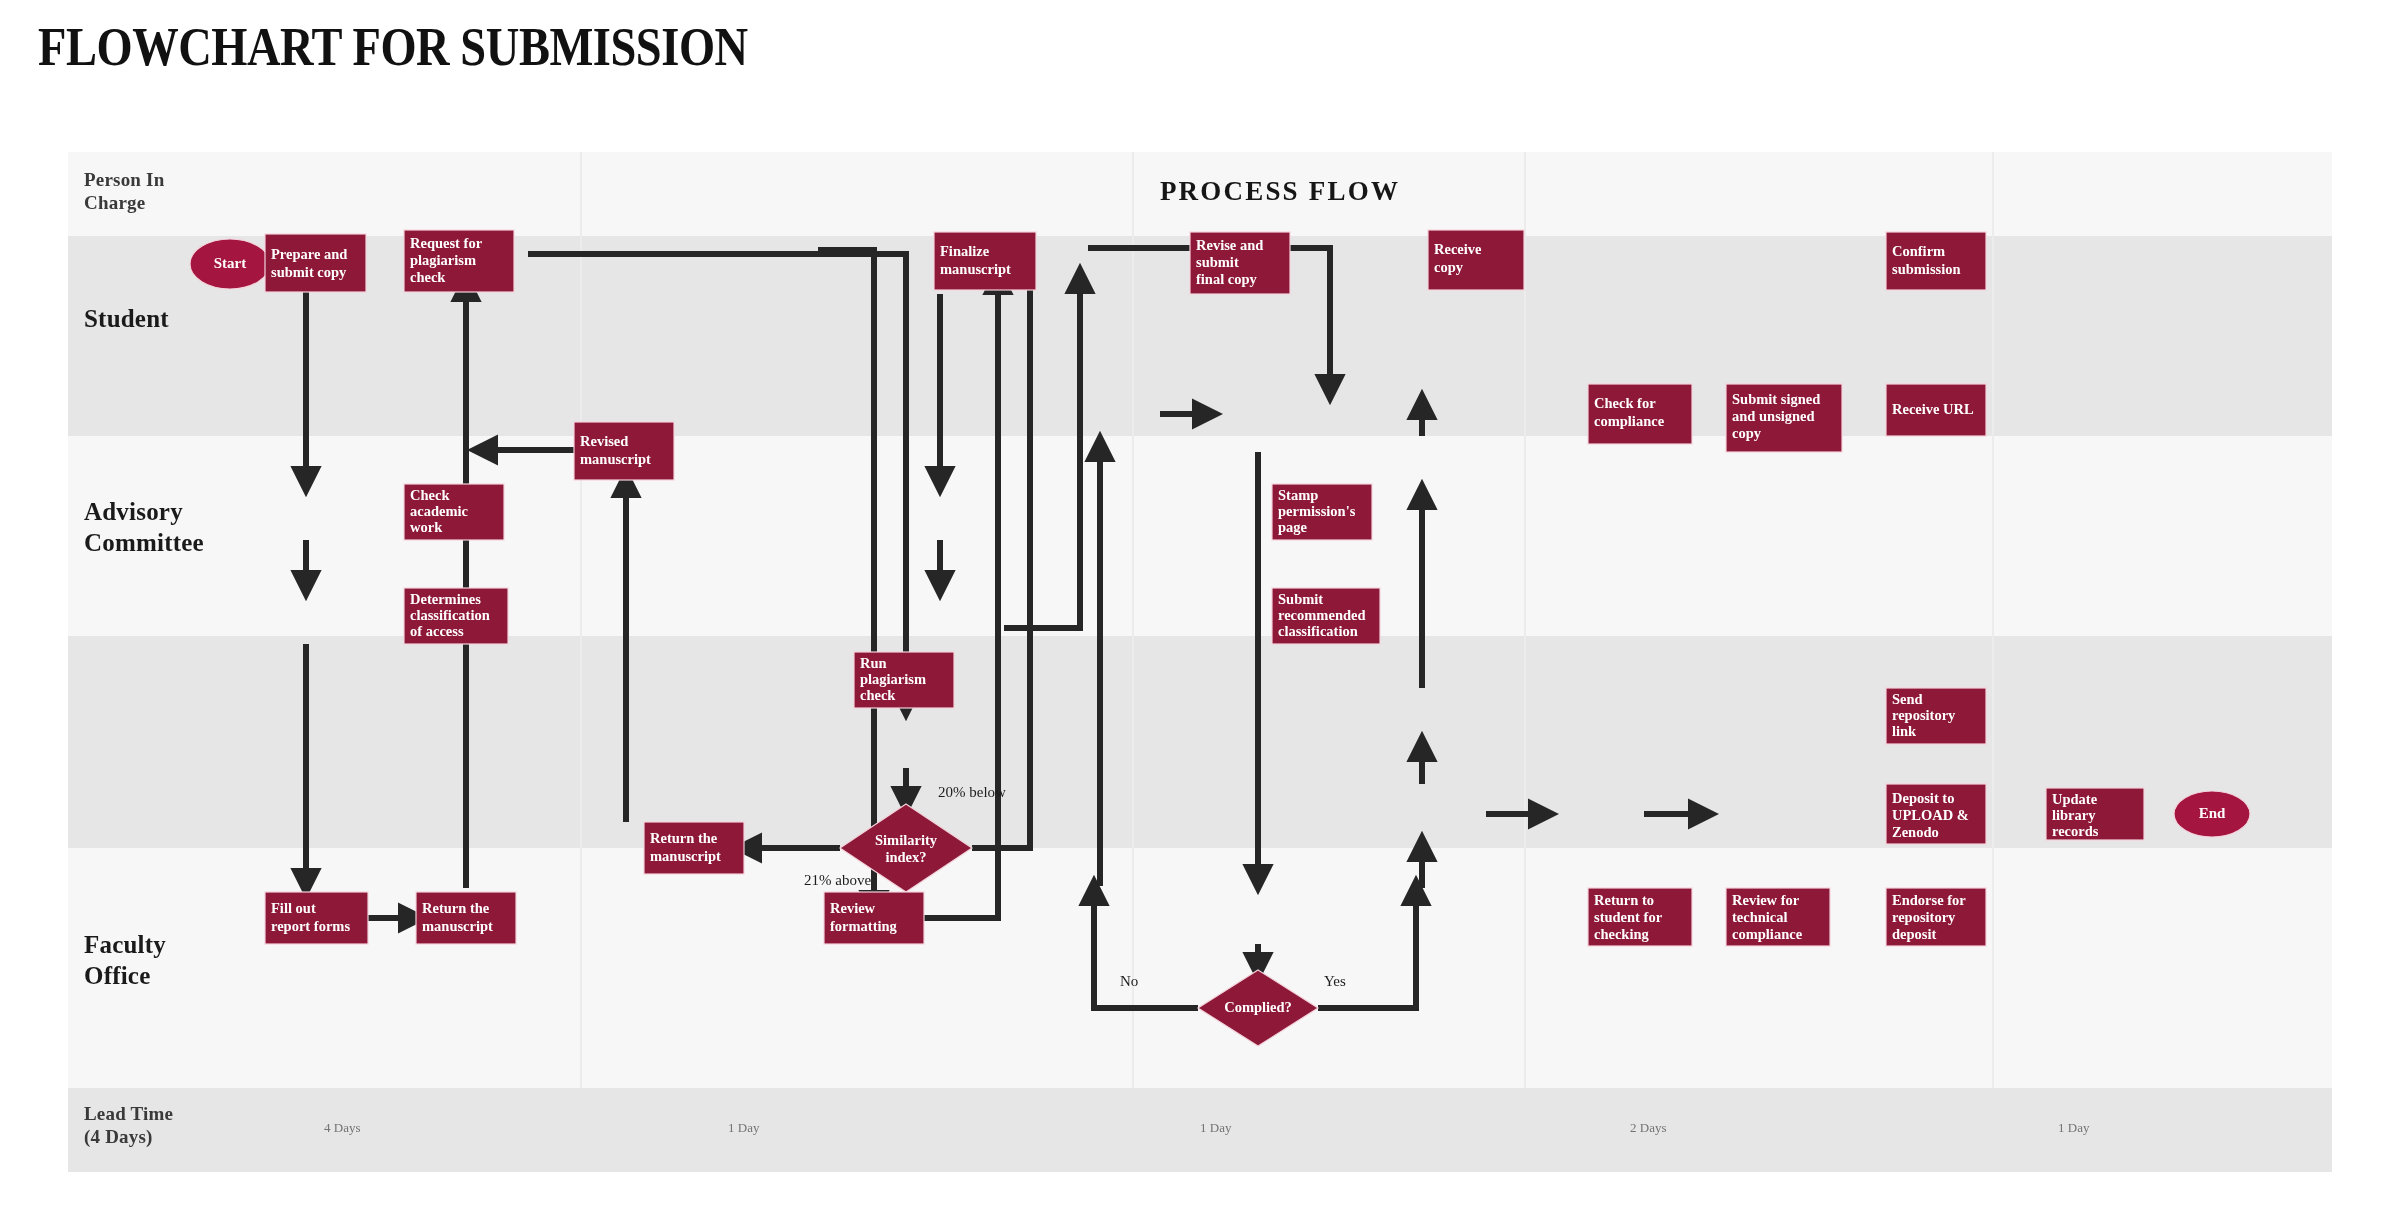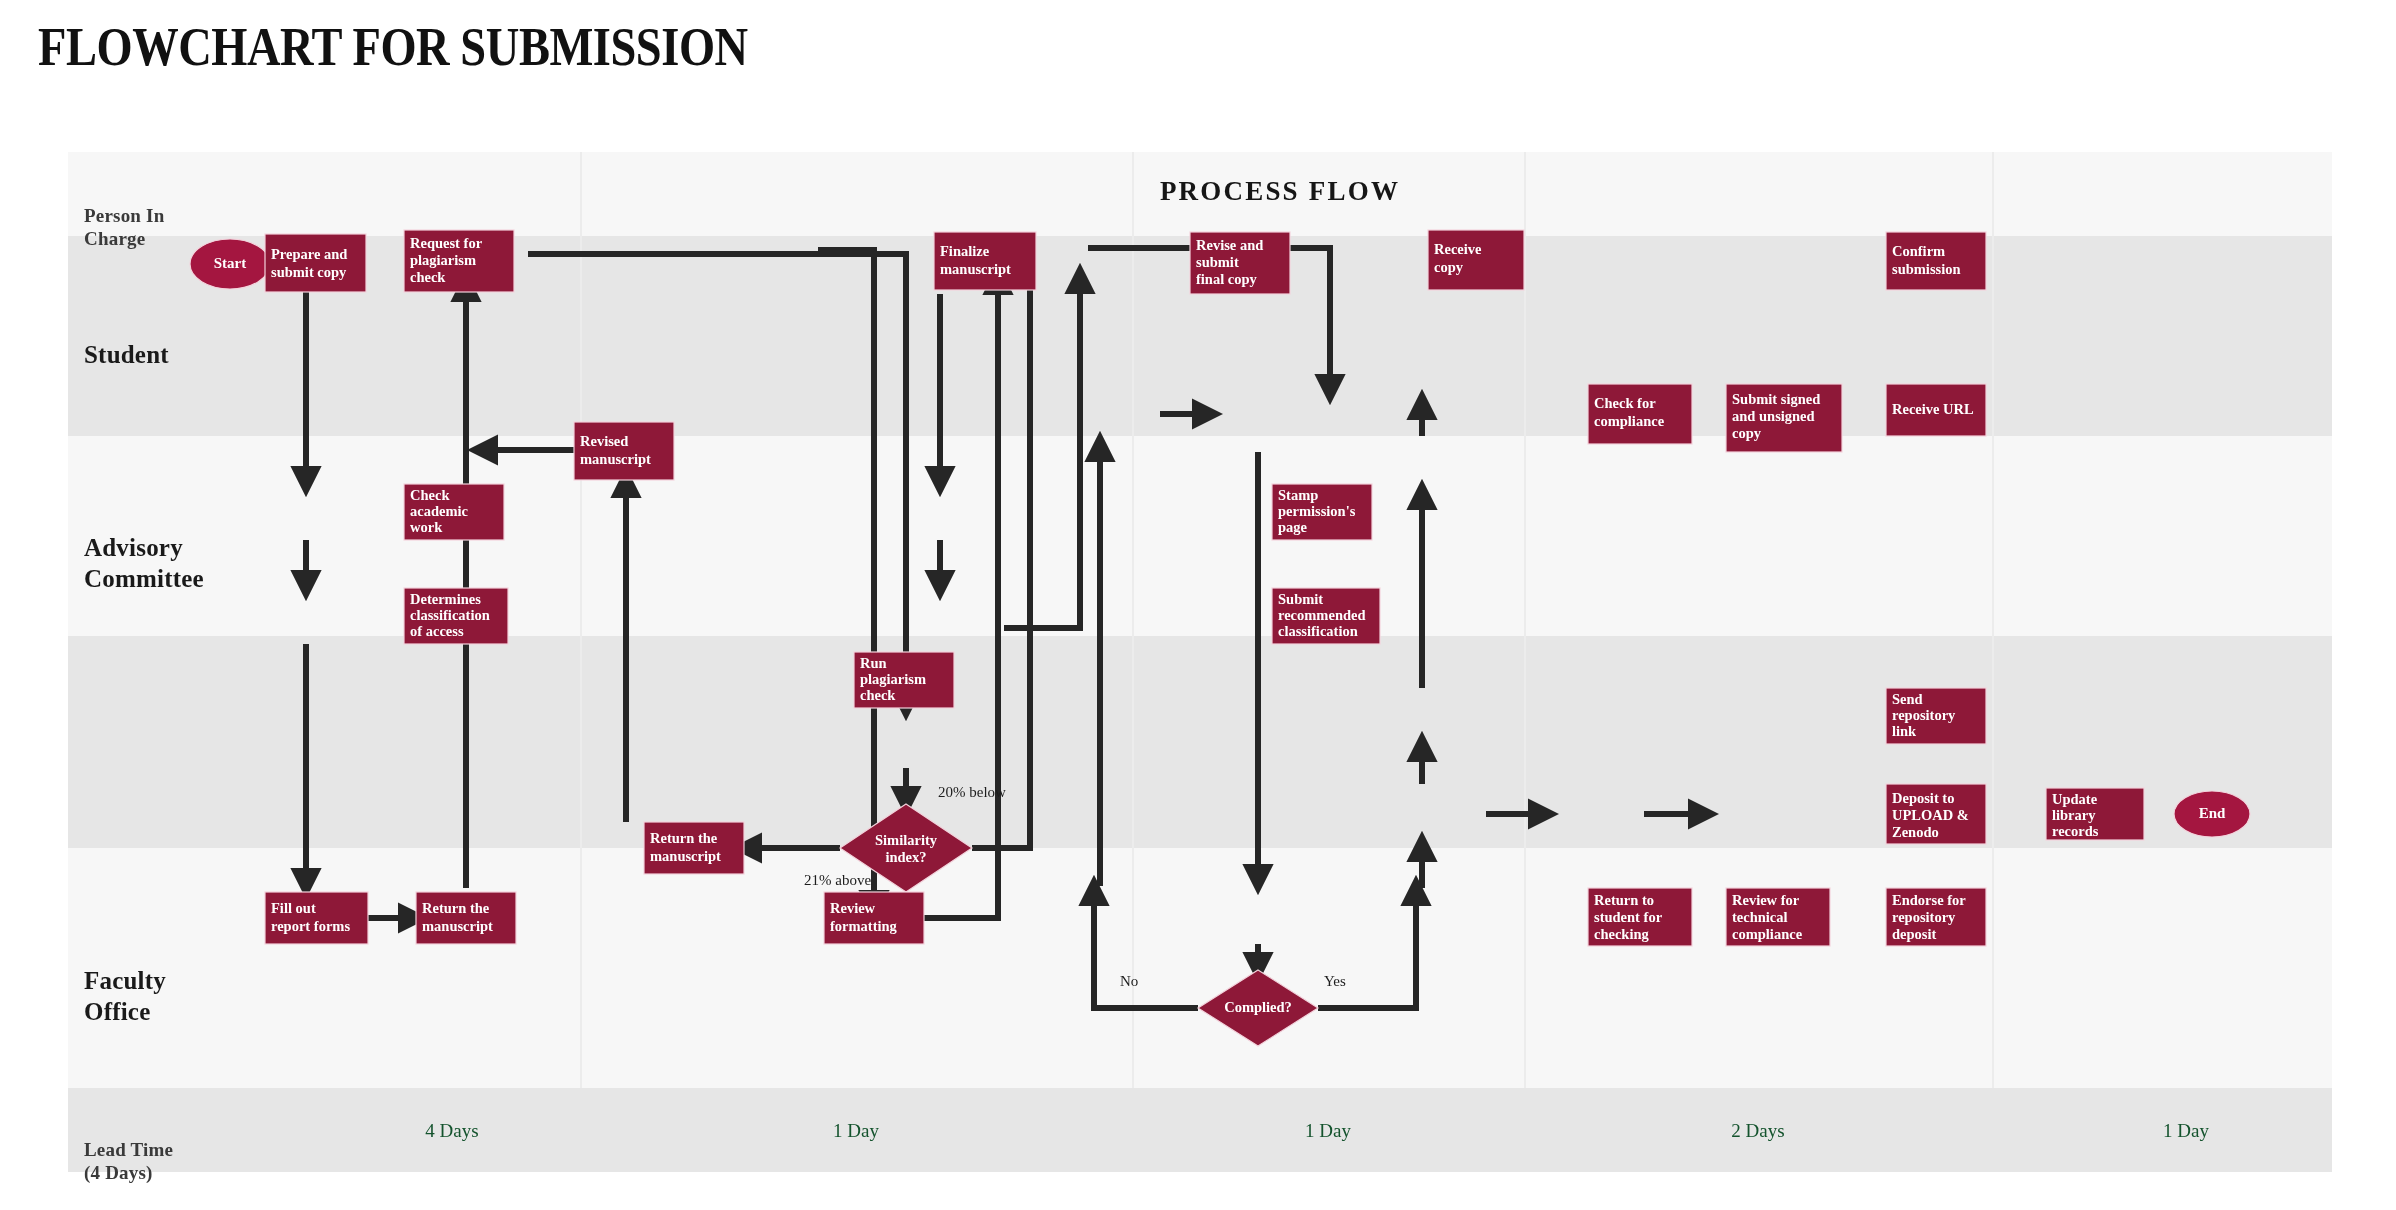--- a/index.html
+++ b/index.html
@@ -18,35 +18,35 @@
 
   .band{position:absolute;left:0;width:2264px;}
   .band.light{background:#f7f7f7;}
   .band.dark{background:#e6e6e6;}
   .vdiv{position:absolute;top:0;width:2px;background:#ececec;}
 
   .lane-label{
     position:absolute;left:16px;
     font-family:"Liberation Serif",serif;
     font-weight:700;color:#1a1a1a;
-    line-height:1.22;letter-spacing:0.2px;margin-top:36px;
+    line-height:1.22;letter-spacing:0.2px;
   }
   .lane-label.small{font-size:19px;font-weight:700;color:#3a3a3a;}
   .lane-label.big{font-size:25px;}
 
   #process-flow-title{
     position:absolute;top:24px;left:0;width:2264px;text-align:center;
     font-family:"Liberation Serif",serif;font-weight:700;
     font-size:27px;letter-spacing:2.2px;color:#161616;
     padding-left:160px;box-sizing:border-box;
   }
 
   .lead-cell{
     position:absolute;font-family:"Liberation Serif",serif;
-    font-size:19px;color:#14532d;text-align:center;
+    font-size:13px;color:#737373;
   }
 
   svg#flow{position:absolute;left:0;top:0;width:2264px;height:1020px;overflow:visible;}
   .nodebox{fill:#8e1838;stroke:#f3d3dc;stroke-width:1.2;}
   .nodediam{fill:#8e1838;stroke:#f3d3dc;stroke-width:1.2;}
   .nodeell{fill:#a41640;stroke:#f3d3dc;stroke-width:1.2;}
   .ntext{fill:#ffffff;font-family:"Liberation Serif",serif;font-weight:700;
          font-size:14.5px;dominant-baseline:middle;}
   .ntext.term{font-size:15px;text-anchor:middle;}
   .ntext.dia{font-size:14.5px;text-anchor:middle;}

